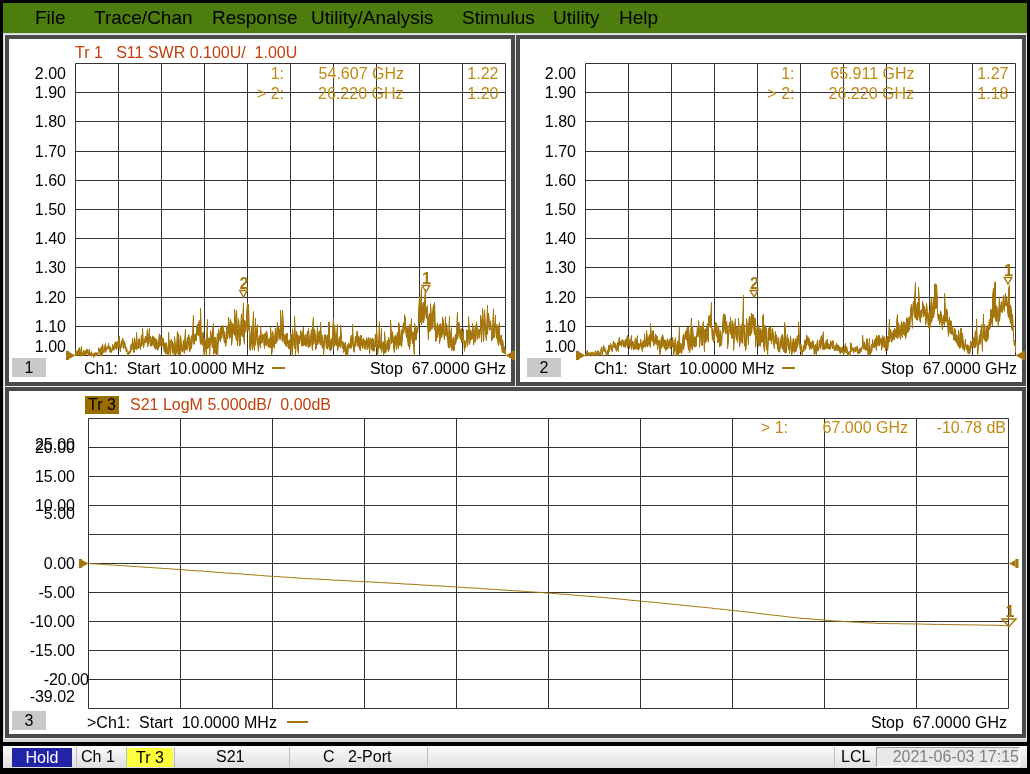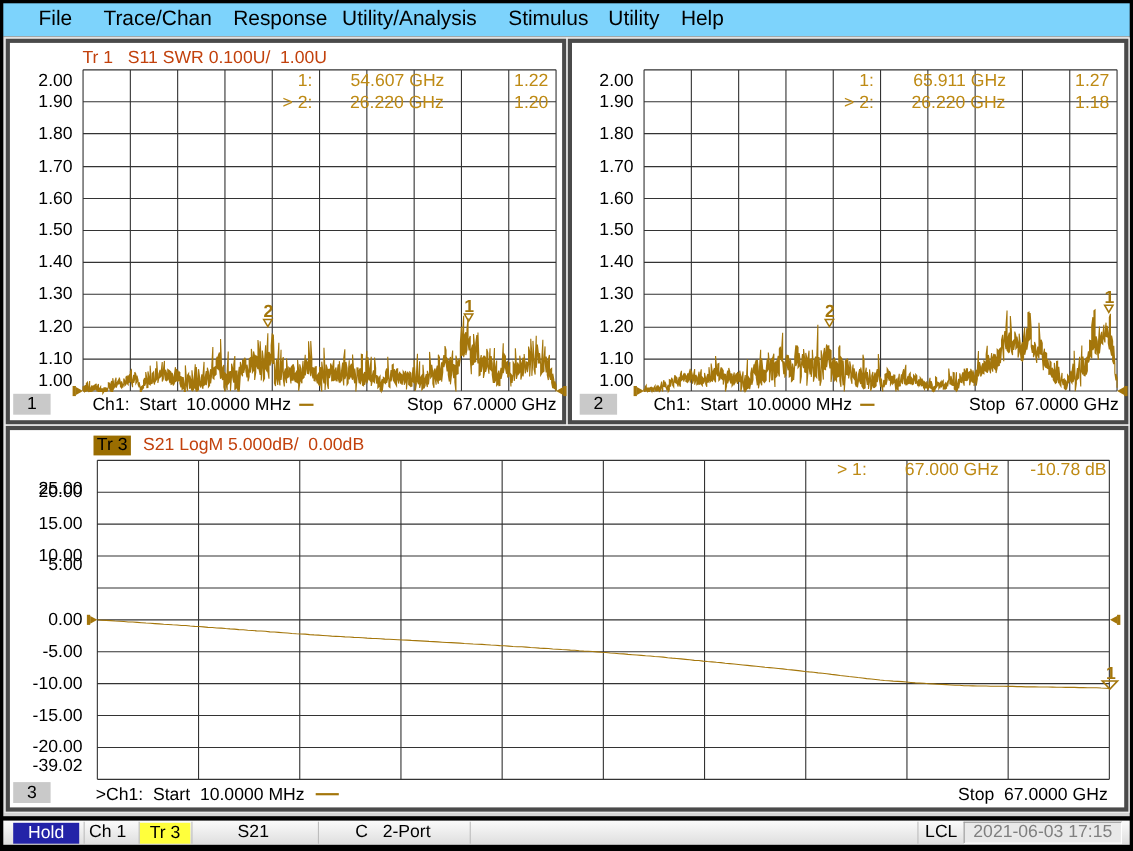--- a/index.html
+++ b/index.html
@@ -1,16 +1,16 @@
 <!DOCTYPE html>
 <html><head><meta charset="utf-8"><style>
 html,body{margin:0;padding:0}
 #scr{position:relative;width:1030px;height:774px;background:#000;overflow:hidden;
      font-family:"Liberation Sans",sans-serif;-webkit-font-smoothing:antialiased}
-.menu{position:absolute;left:3px;top:3px;width:1024px;height:30px;background:#7dd3fc}
+.menu{position:absolute;left:3px;top:3px;width:1024px;height:30px;background:#4d7c0f}
 .mi{position:absolute;top:4px;font-size:19px;color:#000;white-space:pre}
 .client{position:absolute;left:3px;top:33px;width:1024px;height:709px;background:#d4d4d4}
 .panel{position:absolute;background:#fff;border:4px solid #4a4a4a;outline:1px solid #ececec;box-sizing:border-box}
 svg{position:absolute;left:0;top:0;overflow:visible}
 .title{position:absolute;font-size:16px;color:#c2410c;white-space:pre}
 .al{position:absolute;width:70px;text-align:right;font-size:16px;color:#000;line-height:19px}
 .rd{position:absolute;text-align:right;font-size:16px;color:#BE8A14;line-height:19px;white-space:pre}
 .chbox{position:absolute;width:34px;height:19px;background:#c9c9c9;color:#000;font-size:16px;
        text-align:center;line-height:19px}
 .ann{position:absolute;font-size:16px;color:#000;line-height:19px;white-space:pre}
@@ -94,21 +94,21 @@
     <div class="al" style="left:506px;top:337.0px">1.00</div>
     <div class="al" style="left:5px;top:435px">25.00</div>
     <div class="al" style="left:5px;top:438.0px">20.00</div>
     <div class="al" style="left:5px;top:467.0px">15.00</div>
     <div class="al" style="left:5px;top:496.0px">10.00</div>
     <div class="al" style="left:5px;top:504px">5.00</div>
     <div class="al" style="left:5px;top:554.0px">0.00</div>
     <div class="al" style="left:5px;top:583.0px">-5.00</div>
     <div class="al" style="left:5px;top:612.0px">-10.00</div>
     <div class="al" style="left:5px;top:641.0px">-15.00</div>
-    <div class="al" style="left:5px;top:670.0px">-20.00</div>
+    <div class="al" style="left:19px;top:670.0px">-20.00</div>
     <div class="al" style="left:5px;top:687.0px">-39.02</div>
     <div class="rd" style="left:164px;top:64px;width:120px">1:</div>
     <div class="rd" style="left:284px;top:64px;width:120px">54.607 GHz</div>
     <div class="rd" style="left:438.5px;top:64px;width:60px">1.22</div>
     <div class="rd" style="left:164px;top:84px;width:120px">&gt; 2:</div>
     <div class="rd" style="left:283.5px;top:84px;width:120px">26.220 GHz</div>
     <div class="rd" style="left:438.5px;top:84px;width:60px">1.20</div>
     <div class="rd" style="left:674.5px;top:64px;width:120px">1:</div>
     <div class="rd" style="left:794.5px;top:64px;width:120px">65.911 GHz</div>
     <div class="rd" style="left:948.5px;top:64px;width:60px">1.27</div>
@@ -133,21 +133,21 @@
   <div class="dash" style="left:287px;top:721px;width:21px"></div>
   <div class="ann" style="left:861px;top:713px;width:146px;text-align:right">Stop  67.0000 GHz</div>
 
   <div class="sb">
     <div class="sbt" style="left:9px;top:2px;width:60px;height:19px;background:#2323a8;color:#fff;text-align:center;line-height:19px">Hold</div>
     <div class="sbt" style="left:78px">Ch 1</div>
     <div class="sbt" style="left:124px;top:2px;width:46px;height:19px;background:#ffff3c;text-align:center;line-height:19px">Tr 3</div>
     <div class="sbt" style="left:213px">S21</div>
     <div class="sbt" style="left:320px">C   2-Port</div>
     <div class="sbt" style="left:838px">LCL</div>
-    <div class="sbt" style="left:873px;top:1px;width:142px;height:18px;border:1px solid #9a9a9a;border-bottom-color:#fff;border-right-color:#fff;background:#e9e9e9;color:#808080;text-align:center;line-height:18px">2021-06-03 17:15</div>
+    <div class="sbt" style="left:873px;top:1px;width:142px;height:18px;border:1px solid #9a9a9a;border-bottom-color:#fff;border-right-color:#fff;background:#e9e9e9;color:#808080;text-align:right;line-height:18px">2021-06-03 17:15</div>
     <div class="sep" style="left:73px"></div>
     <div class="sep" style="left:123px"></div>
     <div class="sep" style="left:171px"></div>
     <div class="sep" style="left:286px"></div>
     <div class="sep" style="left:424px"></div>
     <div class="sep" style="left:831px"></div>
   </div>
 </div>
 
 </body></html>

